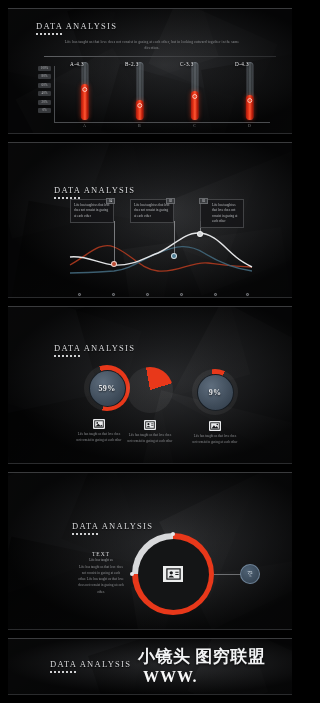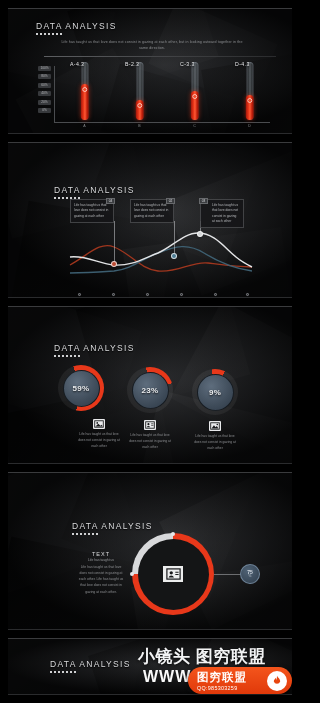--- a/index.html
+++ b/index.html
@@ -2,21 +2,21 @@
 <html><head>
 <meta charset="utf-8">
 <style>
   * { box-sizing: border-box; margin: 0; padding: 0; }
   html, body {
     width: 300px; height: 703px;
     background: #000;
     font-family: "Liberation Sans", sans-serif;
     overflow: hidden;
   }
-  .page { position: relative; width: 300px; height: 703px; background: #000; }
+  .page { position: relative; width: 300px; height: 703px; background: #000; font-family: Liberation Serif, serif; }
 
   
   .slide {
     position: absolute; left: 8px; width: 284px;
     background: #111214;
     overflow: hidden;
     border-top: 1px solid #3a3b3d;
     border-bottom: 1px solid #2a2b2d;
   }
   .poly { position: absolute; inset: 0; overflow: hidden; }
@@ -319,36 +319,35 @@
         <b></b>
           <b></b>
           <b></b>
           <b></b>
           <b></b>
           <b></b>
           <b></b>
       </div>
     </div>
 
-    <div class="donut" style="left:50px;top:58px">
+    <div class="donut" style="left:76px;top:58px">
       <div class="ring" style="background:conic-gradient(from -20deg,#e8381a 0 212deg,rgba(255,255,255,.06) 212deg 360deg)"></div>
       <div class="hole">59%</div>
     </div>
     <div class="dicon" style="left:85px;top:112px">
       <svg viewBox="0 0 14 11" width="10" height="8">
           <rect x="1" y="1" width="12" height="9" fill="none" stroke="#17181a" stroke-width="1.2"></rect>
           <circle cx="4.5" cy="4" r="1.2" fill="#17181a"></circle>
           <path d="M2 9 L6 5 L9 8 L11 6.5 L12 9 Z" fill="#17181a"></path>
         </svg>
     </div>
     <div class="dtext" style="left:68px;top:125px">Life has taught us that love does not consist in gazing at each other</div>
 
     <div class="donut" style="left:119px;top:60px">
       <div class="ring" style="background:conic-gradient(from -10deg,#e8381a 0 83deg,rgba(255,255,255,.06) 83deg 360deg)"></div>
-      <div class="hole">23%</div>
     </div>
     <div class="dicon" style="left:136px;top:113px">
       <svg viewBox="0 0 14 11" width="10" height="8">
           <rect x="1" y="1" width="12" height="9" fill="none" stroke="#17181a" stroke-width="1.2"></rect>
           <circle cx="4.8" cy="4.3" r="1.5" fill="#17181a"></circle>
           <path d="M2.4 8.6 A2.6 2.6 0 0 1 7.2 8.6 Z" fill="#17181a"></path>
           <rect x="8.6" y="3.4" width="3.2" height=".9" fill="#17181a"></rect>
           <rect x="8.6" y="5.4" width="3.2" height=".9" fill="#17181a"></rect>
         </svg>
     </div>
@@ -436,25 +435,14 @@
           <b></b>
           <b></b>
           <b></b>
           <b></b>
       </div>
     </div>
   </section>
 
   <div class="wm wm-cn">小镜头 图穷联盟</div>
   <div class="wm wm-www">WWW.</div>
-  <div class="wm wm-badge">
-    <div class="txt">
-      <div class="l1">图穷联盟</div>
-      <div class="l2">QQ:985303259</div>
-    </div>
-    <div class="orb">
-      <svg viewBox="0 0 12 12">
-          <path d="M6 .8 C7 3 9.2 3.6 9.2 6.6 A3.4 3.4 0 0 1 2.8 6.6 C2.8 4.6 4.2 4.4 4.6 2.8 C5.2 3.6 5.2 4.6 5 5.4 C5.6 4.4 6 3 6 .8 Z" fill="#e8450f"></path>
-        </svg>
-    </div>
-  </div>
 
 </div>
 
 </body></html>

